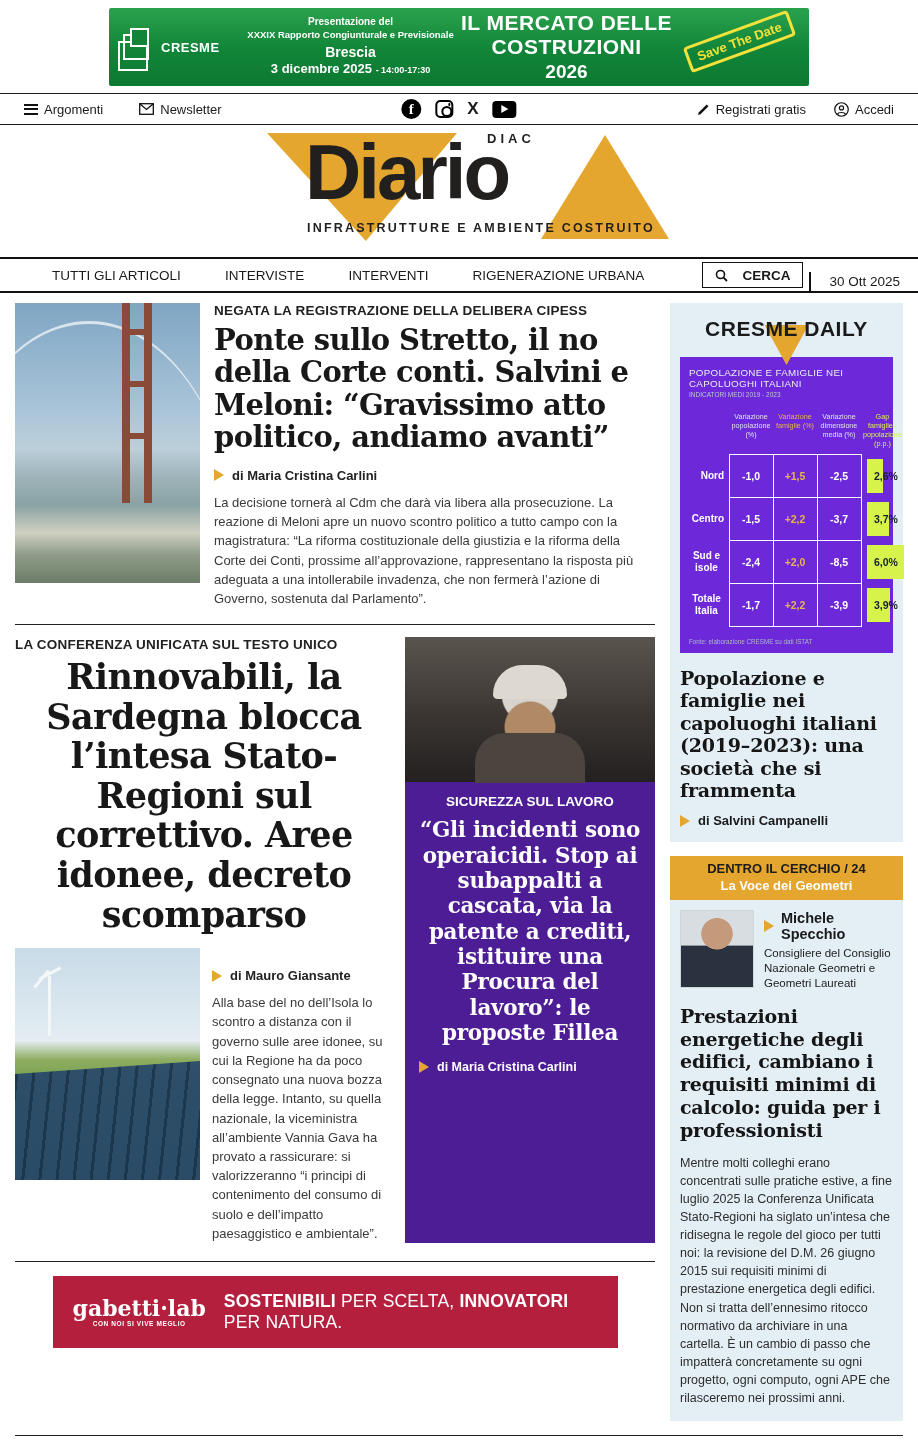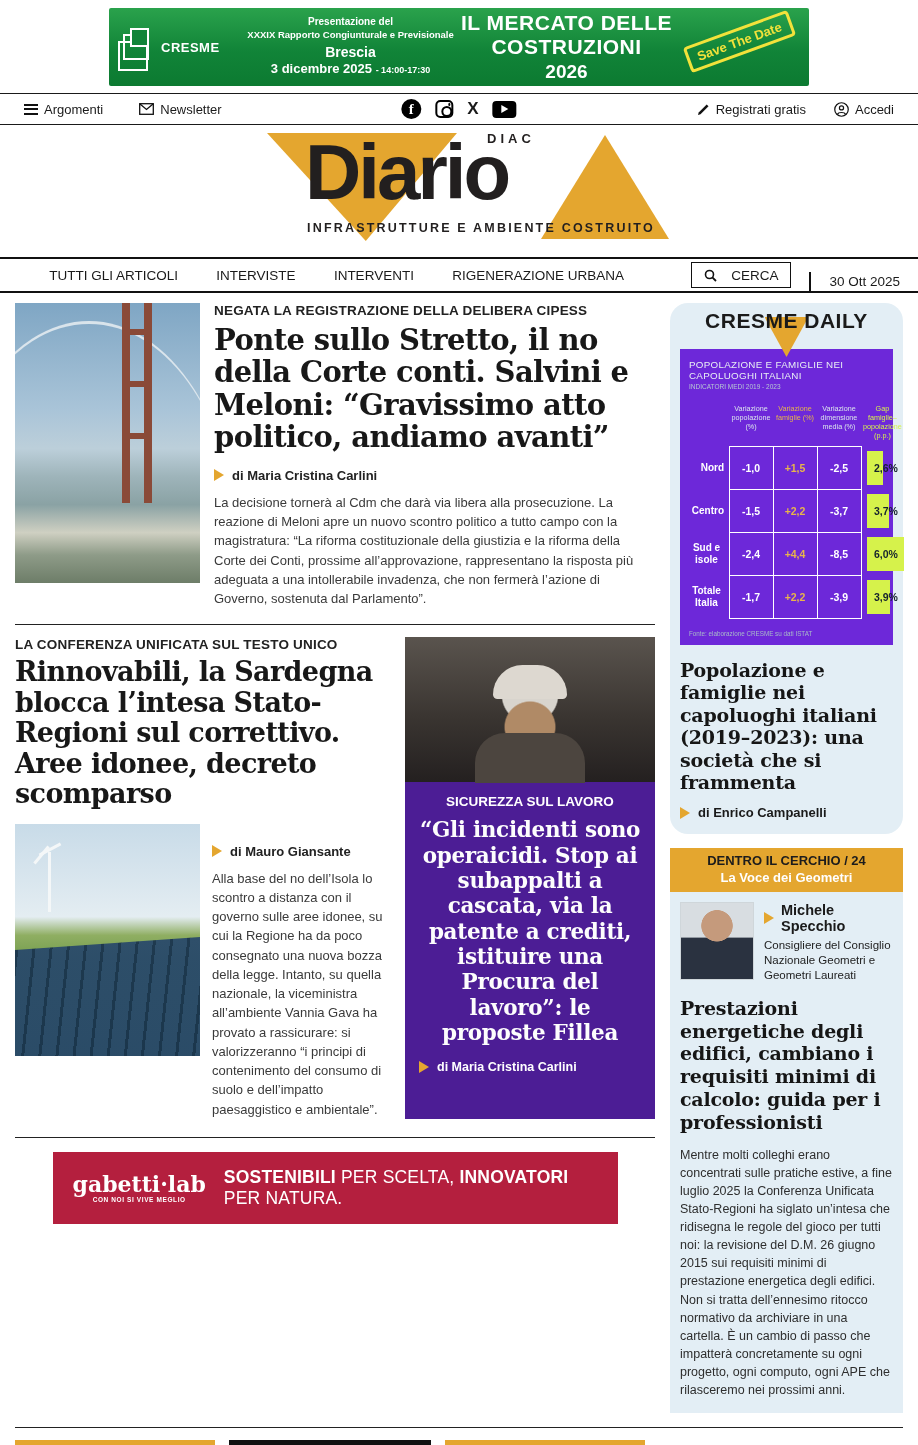--- a/index.html
+++ b/index.html
@@ -46,21 +46,21 @@
   .tri-left { position:absolute; left:18px; top:6px; width:190px; height:108px; background:#e4a62f; clip-path:polygon(0 0,100% 0,52% 100%); }
   .tri-right { position:absolute; right:0px; top:8px; width:128px; height:104px; background:#e4a62f; clip-path:polygon(50% 0,100% 100%,0 100%); }
   .mast-diac { position:absolute; top:4px; left:238px; font-size:13px; font-weight:bold; letter-spacing:4px; color:#221f1f; z-index:3; }
   .mast-title { position:absolute; top:6px; left:56px; z-index:2; font-family:"Liberation Sans",sans-serif; font-weight:900; font-size:78px; letter-spacing:-3px; color:#221f1f; line-height:1; }
   .mast-tag { position:absolute; top:94px; left:58px; z-index:3; font-size:12.5px; font-weight:bold; letter-spacing:2.2px; color:#221f1f; }
 
   
   .main-nav { border-top:2px solid #111; border-bottom:2px solid #111; height:36px; display:flex; align-items:stretch; font-size:13.5px; }
   .nav-items { flex:1; display:flex; align-items:center; justify-content:space-around; padding:0 30px; }
   .nav-item { cursor:pointer; }
-  .nav-search { display:flex; align-items:center; gap:14px; border:1px solid #111; margin:3px 18px; padding:0 12px; cursor:pointer; font-weight:normal; }
+  .nav-search { display:flex; align-items:center; gap:14px; border:1px solid #111; margin:3px 6px; padding:0 12px; cursor:pointer; font-weight:bold; }
   .nav-date { border-left:2px solid #111; display:flex; align-items:center; padding:0 18px;margin-top:13px; }
 
   
   .content { display:grid; grid-template-columns:640px 233px; gap:15px; padding:10px 15px 0; }
 
   
   .lead { display:grid; grid-template-columns:185px 1fr; gap:14px; }
   .img-bridge { height:280px; position:relative; overflow:hidden; background:linear-gradient(180deg,#7fa6c4 0%,#a9c4d8 38%,#bccfda 52%,#9eb4ba 62%,#8aa2a4 72%,#cfd0c2 82%,#8e9b88 90%,#6d7d68 100%); }
   .bridge-tower { position:absolute; left:58%; top:0; width:8px; height:200px; background:#8a4a38; }
   .bridge-tower:before { content:""; position:absolute; left:22px; top:0; width:8px; height:200px; background:#8a4a38; }
@@ -70,21 +70,21 @@
   .lead-hl { font-family:"DejaVu Serif","Liberation Serif",serif; font-weight:bold; font-size:29px; line-height:1.12; letter-spacing:-.6px; margin-top:6px; color:#181818; }
   .byline { display:flex; align-items:center; gap:8px; font-size:13px; font-weight:bold; color:#222; margin:14px 0 10px; }
   .tri { width:0; height:0; border-top:6px solid transparent; border-bottom:6px solid transparent; border-left:10px solid #e4a62f; flex:none; }
   .lead-body, .body-txt { font-size:13px; line-height:1.48; color:#3a3a3a; }
 
   .rule { border:none; border-top:1px solid #222; margin:16px 0 12px; }
   .rule-soft { border:none; border-top:1px solid #222; margin:14px 15px 0; }
 
   
   .row2 { display:grid; grid-template-columns:378px 250px; gap:12px; }
-  .s2-hl { font-family:"DejaVu Serif","Liberation Serif",serif; font-weight:bold; font-size:27px; line-height:1.13; letter-spacing:-.6px; margin-top:5px; color:#181818; }
+  .s2-hl { font-family:"DejaVu Serif","Liberation Serif",serif; font-weight:bold; font-size:35px; line-height:1.13; letter-spacing:-.6px; margin-top:5px; color:#181818;text-align:center; }
   .s2grid { display:grid; grid-template-columns:185px 1fr; gap:12px; margin-top:14px; }
   .img-solar { height:232px; position:relative; overflow:hidden; background:linear-gradient(180deg,#c8dbe8 0%,#e4edf2 40%,#8fae62 48%,#6f9a4a 60%,#55813a 100%); }
   .solar-panels { position:absolute; left:-10px; bottom:-8px; width:120%; height:52%; background:repeating-linear-gradient(100deg,#27476b 0 14px,#16304e 14px 17px); transform:rotate(-4deg); opacity:.92; }
   .turbine { position:absolute; left:18%; top:12%; width:3px; height:60px; background:#f4f7f8; }
   .turbine:before { content:""; position:absolute; left:-10px; top:-4px; width:24px; height:3px; background:#f4f7f8; transform:rotate(-28deg); }
   .turbine:after { content:""; position:absolute; left:-8px; top:-8px; width:3px; height:22px; background:#f4f7f8; transform:rotate(40deg); }
 
   
   .dark-card { background:#4c1d95; color:#fff; display:flex; flex-direction:column;text-align:center; }
   .img-worker { height:145px; background:radial-gradient(circle at 50% 62%, #b08a66 0 16%, rgba(0,0,0,0) 17%), radial-gradient(circle at 50% 40%, #d8d4cd 0 18%, rgba(0,0,0,0) 19%), linear-gradient(180deg,#5a544e 0%,#3a3531 55%,#242020 100%); position:relative; }
@@ -98,21 +98,21 @@
   
   .gabetti { width:565px; height:72px; margin:14px auto 0; background:#b41f3e; color:#fff; display:flex; align-items:center; padding:0 20px; gap:18px; }
   .gab-logo { text-align:center; line-height:1; }
   .gab-logo .g1 { font-family:"DejaVu Serif","Liberation Serif",serif; font-weight:bold; font-size:22px; }
   .gab-logo .g2 { font-size:6.5px; font-weight:bold; letter-spacing:.6px; margin-top:2px; }
   .gab-text { font-size:17.5px; letter-spacing:.2px; }
   .gab-text b { font-weight:bold; }
 
   
   .sidebar { display:flex; flex-direction:column; gap:14px; }
-  .cresme-box { background:#e3eef5; padding:2px 10px 14px;border-radius:18px; }
+  .cresme-box { background:#e3eef5; padding:10px 10px 14px; }
   .cd-head { position:relative; text-align:center; height:44px; }
   .cd-head .cd-tri { position:absolute; left:50%; top:12px; transform:translateX(-50%); width:44px; height:40px; background:#e4a62f; clip-path:polygon(0 0,100% 0,50% 100%); }
   .cd-head .cd-txt { position:relative; z-index:2; font-weight:900; font-size:21px; letter-spacing:.5px; padding-top:4px; }
   .chart { background:#6d28d9; color:#fff; padding:10px 9px 8px; font-size:9px; }
   .chart-title { font-size:9.8px; letter-spacing:.3px; color:#e8eef4; }
   .chart-sub { font-size:6.5px; color:#b7c6d4; margin-top:2px; }
   .chart-grid { display:grid; grid-template-columns:40px 44px 44px 44px 1fr; margin-top:14px; column-gap:0; }
   .ch-h { font-size:7.2px; line-height:1.25; text-align:center; padding:0 2px 6px; color:#dbe4ec; }
   .ch-h.gold { color:#e8b54a; }
   .ch-h.green { color:#d6f24b; }
@@ -329,40 +329,40 @@
             <div class="ch-label">Centro</div>
             <div class="ch-cell">-1,5</div>
             <div class="ch-cell gold">+2,2</div>
             <div class="ch-cell">-3,7</div>
             <div class="gap-cell">
                 <div class="gap-bar" style="width: 60%;">3,7%</div>
               </div>
 
             <div class="ch-label">Sud e isole</div>
             <div class="ch-cell">-2,4</div>
-            <div class="ch-cell gold">+4,4</div>
+            <div class="ch-cell gold">+2,0</div>
             <div class="ch-cell">-8,5</div>
             <div class="gap-cell">
                 <div class="gap-bar" style="width: 100%;">6,0%</div>
               </div>
 
             <div class="ch-label">Totale Italia</div>
             <div class="ch-cell">-1,7</div>
             <div class="ch-cell gold">+2,2</div>
             <div class="ch-cell">-3,9</div>
             <div class="gap-cell">
                 <div class="gap-bar" style="width: 62%;">3,9%</div>
               </div>
           </div>
           <div class="chart-src">Fonte: elaborazione CRESME su dati ISTAT</div>
         </div>
         <div class="cd-article-hl">Popolazione e famiglie nei capoluoghi italiani (2019–2023): una società che si frammenta</div>
         <div class="cd-byline">
             <span class="tri"></span>
-            <span>di Enrico Campanelli</span>
+            <span>di Salvini Campanelli</span>
           </div>
       </div>
 
       <div class="dentro-box">
         <div class="dentro-head">
           <div class="d1">DENTRO IL CERCHIO / 24</div>
           <div class="d2">La Voce dei Geometri</div>
         </div>
         <div class="dentro-body">
           <div class="author-row">

